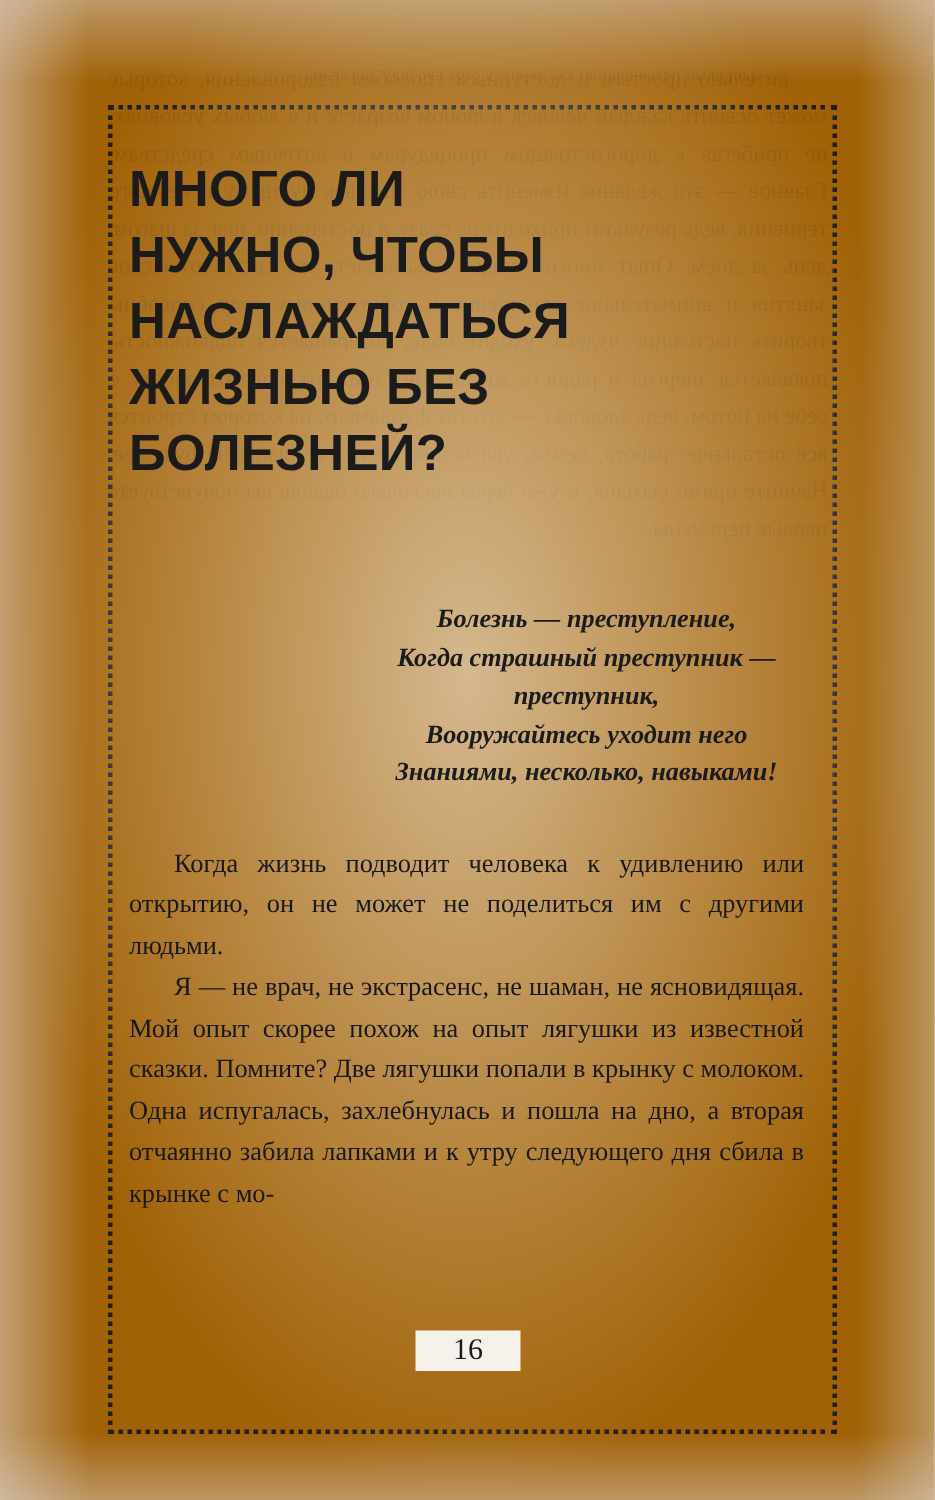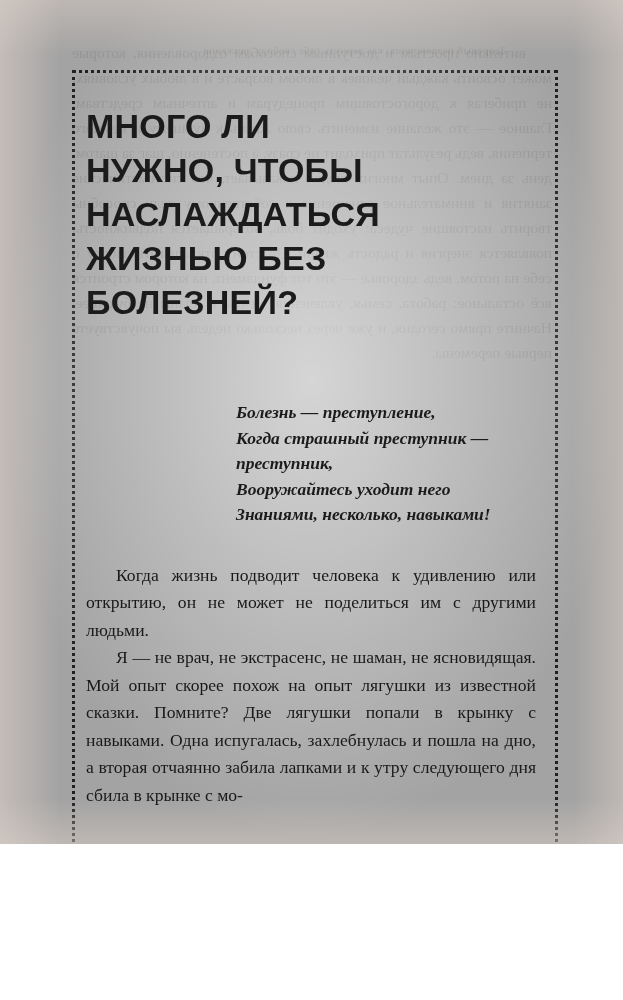--- a/index.html
+++ b/index.html
@@ -10,22 +10,22 @@
   body {
     width: 623px;
     height: 1000px;
     overflow: hidden;
     font-family: "Liberation Serif", serif;
   }
 
   .page {
     position: relative;
     width: 623px;
-    height: 844px;
-    background: #a3a3a3;
+    height: 1000px;
+    background: #a16207;
     overflow: hidden;
   }
 
   
   .page::before {
     content: "";
     position: absolute;
     inset: 0;
     background:
       radial-gradient(ellipse at 50% 45%, rgba(255,255,255,0.55) 0%, rgba(247,241,236,0) 70%),
@@ -92,20 +92,21 @@
   }
 
   .epigraph {
     margin: 76px 0 0 158px;
     font-family: "Liberation Serif", serif;
     font-style: italic;
     font-weight: bold;
     font-size: 17.5px;
     line-height: 25.5px;
     color: #1b1b1b;
+    text-align: center;
   }
   .epigraph div { white-space: nowrap; }
 
   .body-text {
     margin: 34px 10px 0 8px;
     font-family: "Liberation Serif", serif;
     font-size: 17.6px;
     line-height: 27.5px;
     color: #191919;
     text-align: justify;
@@ -170,19 +171,19 @@
     <div class="epigraph">
       <div>Болезнь — преступление,</div>
       <div>Когда страшный преступник —</div>
       <div>преступник,</div>
       <div>Вооружайтесь уходит него</div>
       <div>Знаниями, несколько, навыками!</div>
     </div>
 
     <div class="body-text">
       <p>Когда жизнь подводит человека к удивлению или открытию, он не может не поделиться им с другими людьми.</p>
-      <p class="last">Я — не врач, не экстрасенс, не шаман, не ясновидящая. Мой опыт скорее похож на опыт лягушки из известной сказки. Помните? Две лягушки попали в крынку с навыками. Одна испугалась, захлебнулась и пошла на дно, а вторая отчаянно забила лапками и к утру следующего дня сбила в крынке с мо-</p>
+      <p class="last">Я — не врач, не экстрасенс, не шаман, не ясновидящая. Мой опыт скорее похож на опыт лягушки из известной сказки. Помните? Две лягушки попали в крынку с молоком. Одна испугалась, захлебнулась и пошла на дно, а вторая отчаянно забила лапками и к утру следующего дня сбила в крынке с мо-</p>
     </div>
 
     <div class="folio">16</div>
 
   </div>
 </div>
 
 </body></html>

